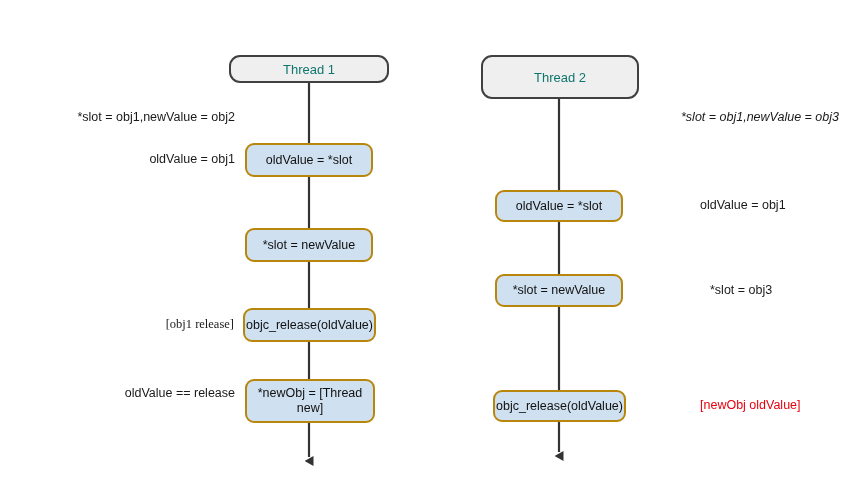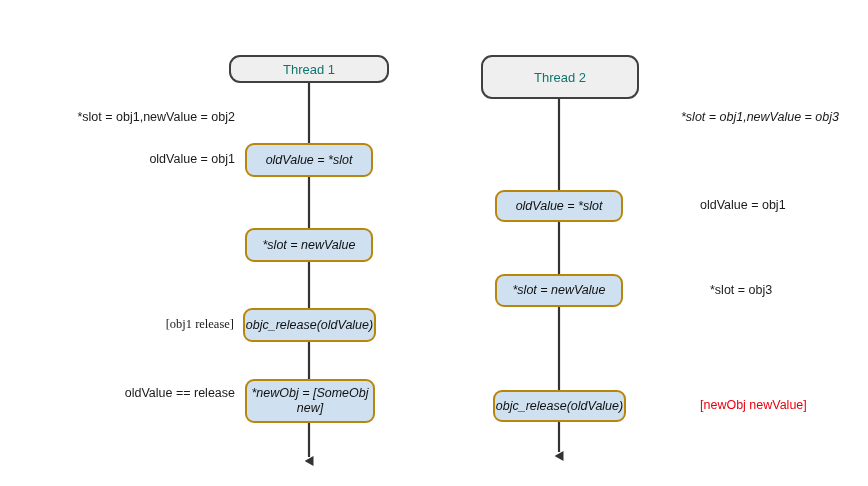--- a/index.html
+++ b/index.html
@@ -30,21 +30,20 @@
     border-radius: 9px;
     display: flex;
     align-items: center;
     justify-content: center;
     text-align: center;
     font-size: 12.5px;
     color: #111111;
     line-height: 15px;
     padding: 0 4px;
     z-index: 3;
-    font-style: italic;
   }
   .thread-header {
     position: absolute;
     box-sizing: border-box;
     background: #efefef;
     border: 2px solid #404040;
     border-radius: 11px;
     display: flex;
     align-items: center;
     justify-content: center;
@@ -114,21 +113,21 @@
   </div>
 
   <div class="node-box" style="left:243px; top:308px; width:133px; height:34px;">
     <span>objc_release(oldValue)</span>
   </div>
   <div class="annot right-align" style="left:4px; top:317px; width:230px;font-family:Liberation Serif, serif;">
     <span>[obj1 release]</span>
   </div>
 
   <div class="node-box" style="left:245px; top:379px; width:130px; height:44px;">
-    <span>*newObj = [SomeObj new]</span>
+    <span>*newObj = [Thread new]</span>
   </div>
   <div class="annot right-align" style="left:5px; top:386px; width:230px;">
     <span>oldValue == release</span>
   </div>
 
   <div class="thread-header" style="left:481px; top:55px; width:158px; height:44px;">
     <span>Thread 2</span>
   </div>
 
   <div class="annot left-align" style="left:681px; top:110px; width:200px;font-style:italic;">
@@ -146,16 +145,16 @@
     <span>*slot = newValue</span>
   </div>
   <div class="annot left-align" style="left:710px; top:283px; width:200px;">
     <span>*slot = obj3</span>
   </div>
 
   <div class="node-box" style="left:493px; top:390px; width:133px; height:32px;">
     <span>objc_release(oldValue)</span>
   </div>
   <div class="annot left-align alert" style="left:700px; top:398px; width:200px;">
-    <span>[newObj newValue]</span>
+    <span>[newObj oldValue]</span>
   </div>
 
 </div>
 
 </body></html>

